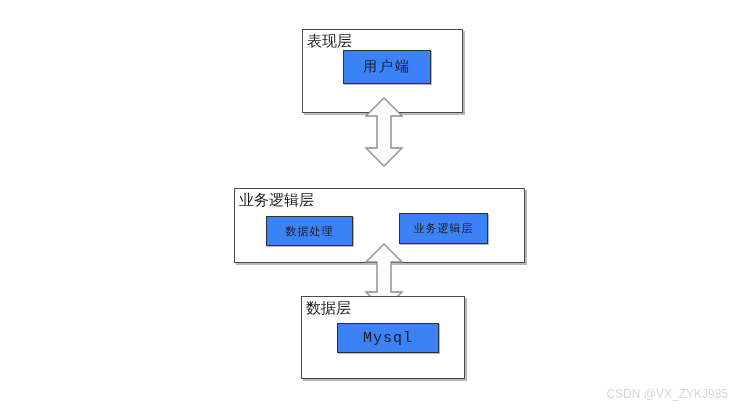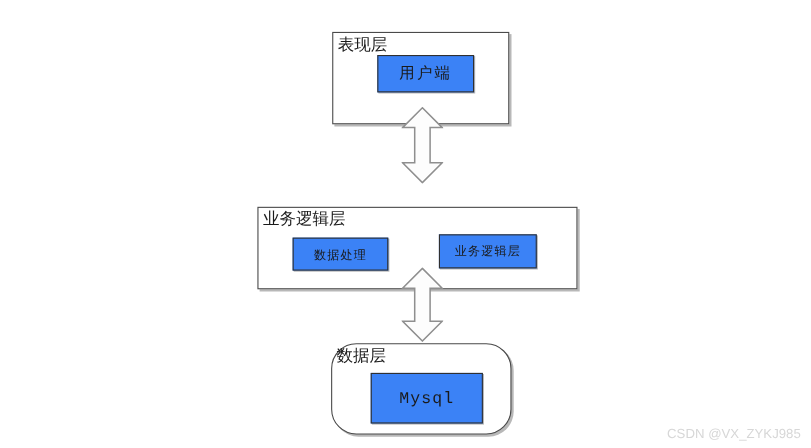--- a/index.html
+++ b/index.html
@@ -81,22 +81,22 @@
   #node-client{left:40px;top:20px;width:88px;height:34px;}
 
   #arrow-1{left:365px;top:97px;width:38px;height:70px;}
 
   #layer-business{left:234px;top:168px;width:291px;height:75px;margin-top:20px;}
   #node-data-process{left:31px;top:27px;width:87px;height:30px;}
   #node-data-exchange{left:164px;top:24px;width:89px;height:31px;}
 
   #arrow-2{left:365px;top:243px;width:38px;height:68px;}
 
-  #layer-data{left:301px;top:312px;width:164px;height:83px;border-radius:23px;}
-  #node-mysql{left:35px;top:26px;width:102px;height:46px;}
+  #layer-data{left:301px;top:296px;width:164px;height:83px;}
+  #node-mysql{left:35px;top:26px;width:102px;height:30px;}
 </style>
 </head>
 <body>
 
 <div class="canvas">
 
   <div class="layer" id="layer-presentation">
     <div class="layer-label">表现层</div>
     <div class="node" id="node-client">
       <span class="node-label">用户端</span>

